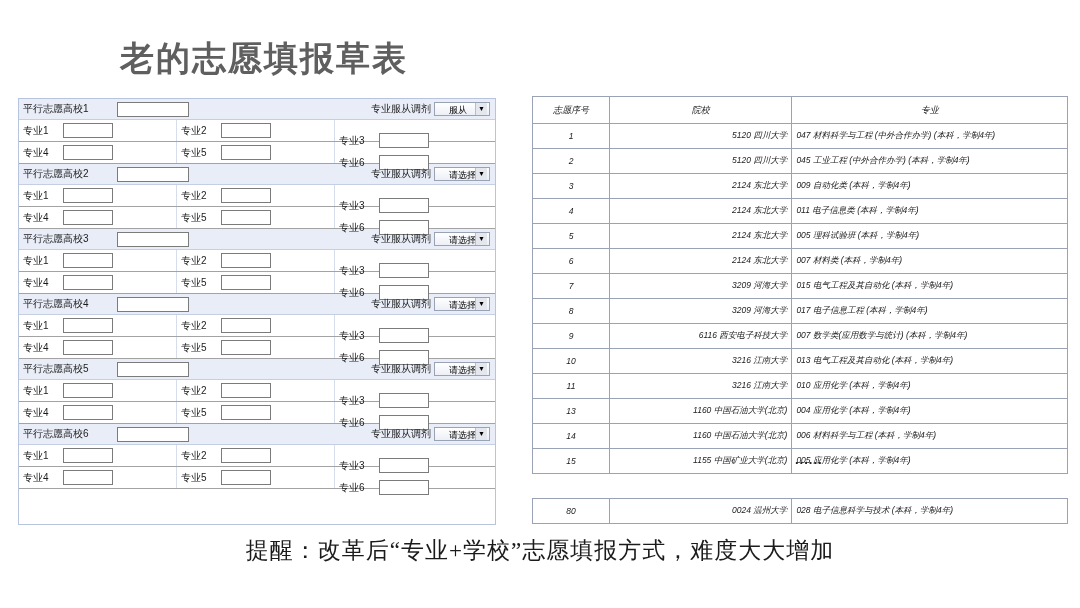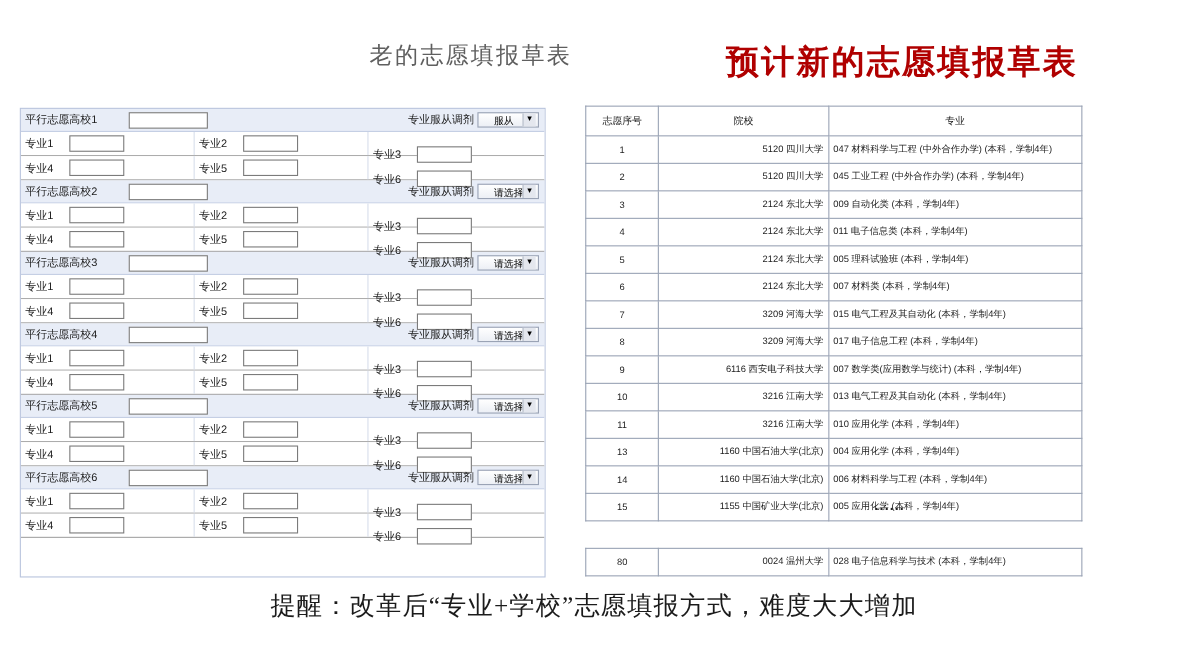--- a/index.html
+++ b/index.html
@@ -19,23 +19,23 @@
     width: 1080px;
     height: 608px;
   }
 
   
   .title-old {
     position: absolute;
     left: 120px;
     top: 36px;
     width: 400px;
-    text-align: right;
-    font-size: 21px;
-    font-weight: normal;
+    text-align: left;
+    font-size: 34px;
+    font-weight: bold;
     color: #5f5f5f;
     letter-spacing: 2px;
   }
   .title-new {
     position: absolute;
     left: 610px;
     top: 36px;
     width: 420px;
     text-align: center;
     font-size: 30px;
@@ -143,23 +143,24 @@
 
   
   .new-table-wrap {
     position: absolute;
     left: 532px;
     top: 96px;
     width: 528px;
   }
   table.newtbl {
     border-collapse: collapse;
-    width: 452px;
+    width: 536px;
     font-size: 8.5px;
     color: #1b1b1b;
+    font-style: italic;
   }
   table.newtbl th, table.newtbl td {
     border: 1px solid #9aa3b5;
     height: 24px;
     padding: 0 4px;
     font-weight: normal;
   }
   table.newtbl thead th {
     text-align: center;
     font-size: 9px;
@@ -201,21 +202,20 @@
     font-family: Liberation Serif, serif;
     letter-spacing: 1px;
   }
 </style>
 </head>
 <body>
 
 <div class="slide">
 
   <div class="title-old">老的志愿填报草表</div>
-  <div class="title-new">预计新的志愿填报草表</div>
 
   <div class="old-form">
 
     <div class="grp">
       <div class="row-school">
         <span class="lbl">平行志愿高校1</span>
         <span class="school-input"></span>
         <span class="spacer"></span>
         <span class="adj-lbl">专业服从调剂</span>
         <span class="sel"><span>服从</span><span class="caret">▼</span></span>

